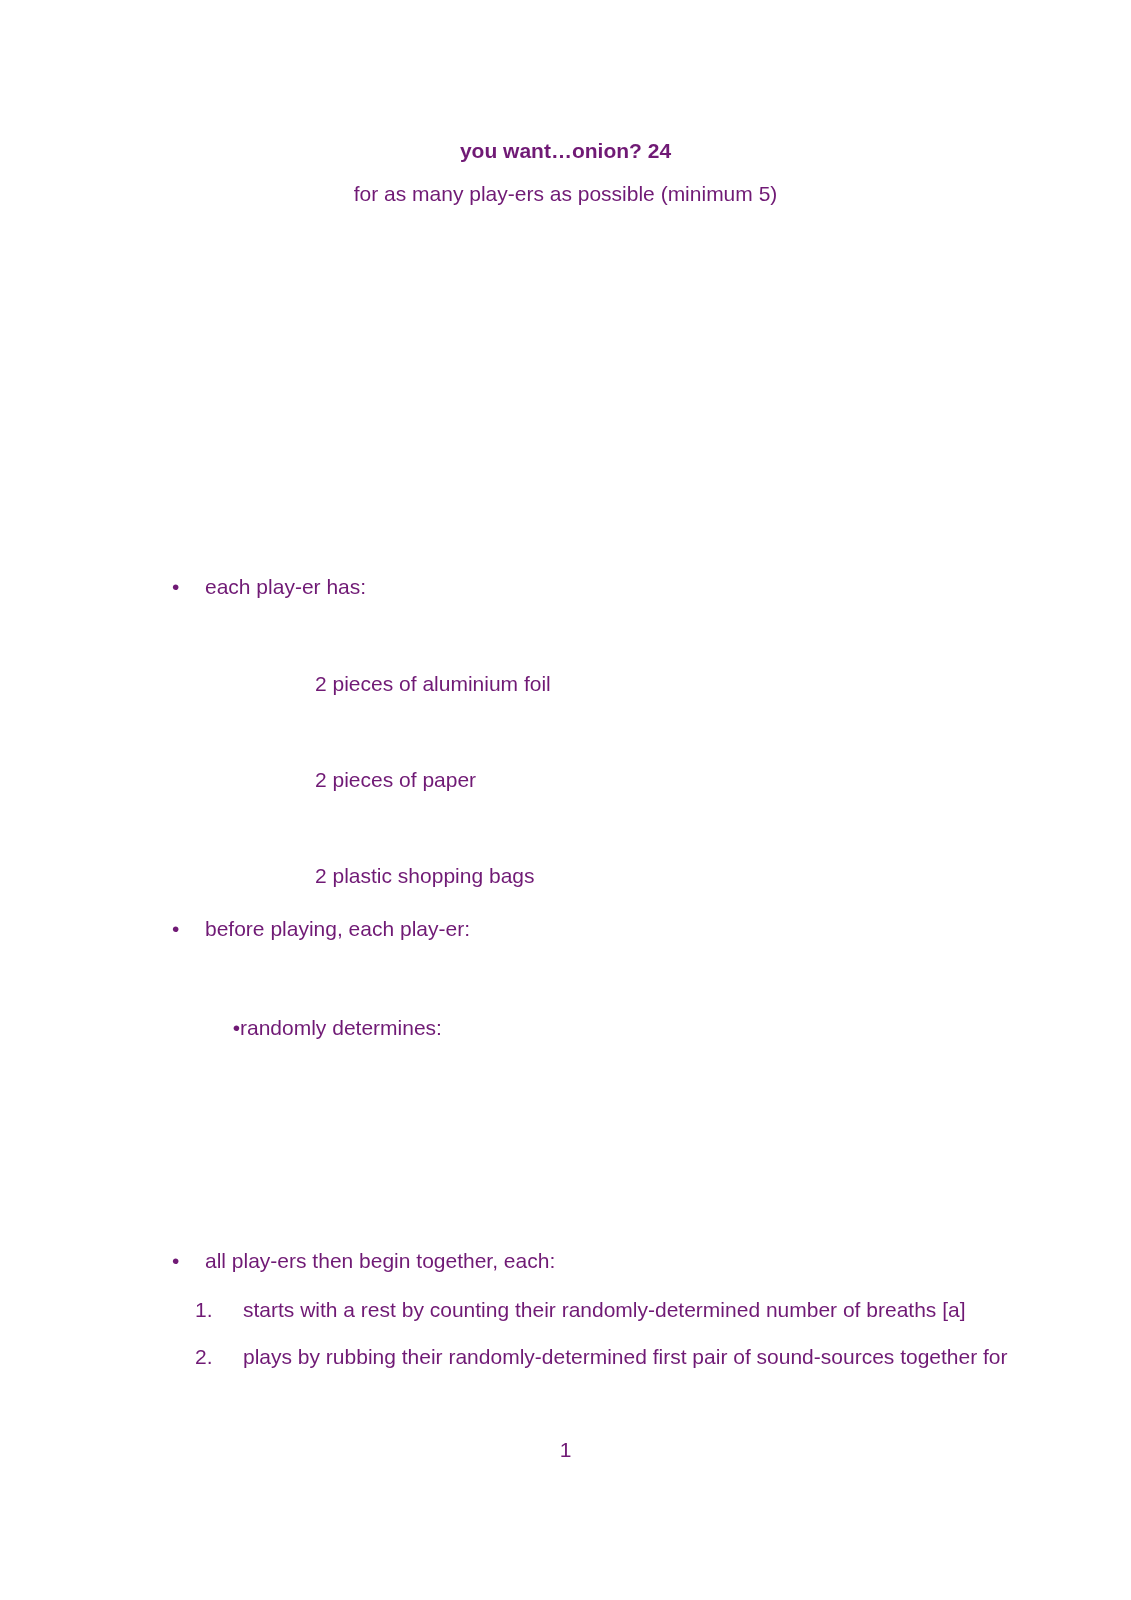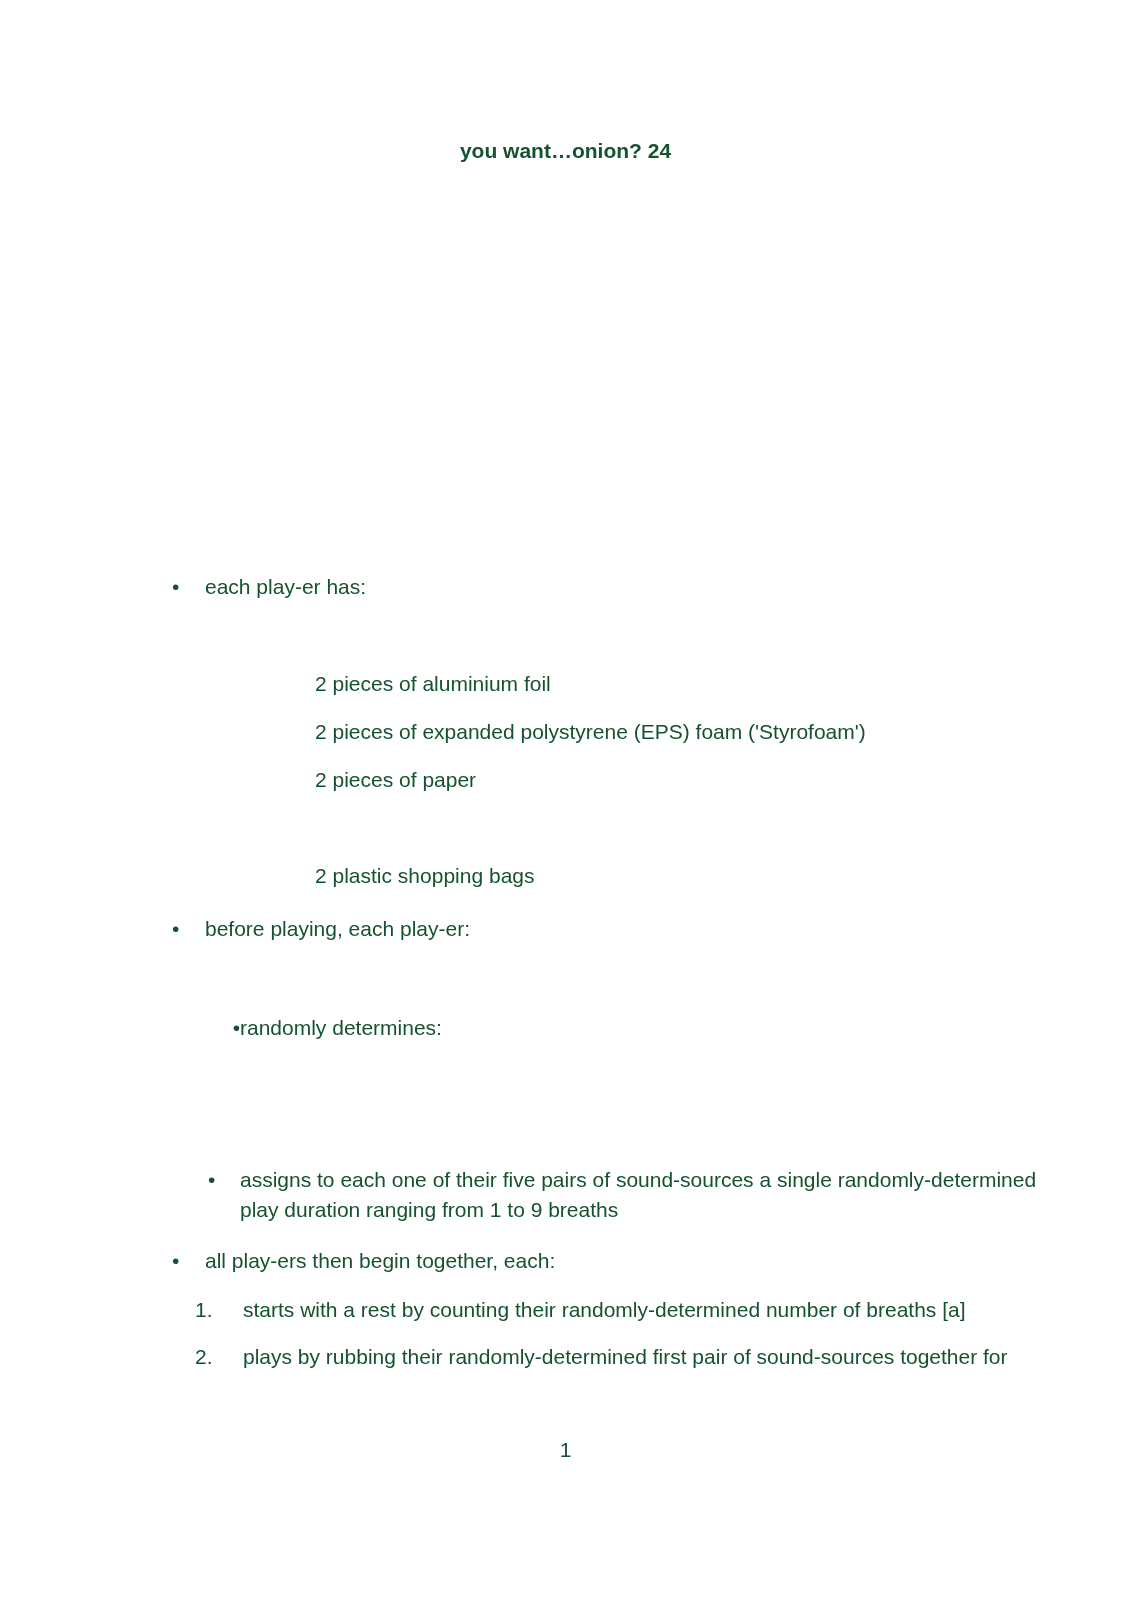--- a/index.html
+++ b/index.html
@@ -2,21 +2,21 @@
 <html><head>
 <meta charset="utf-8">
 <style>
   html, body { margin: 0; padding: 0; background: #e8e8e8; }
   .page {
     position: relative;
     width: 1131px;
     height: 1600px;
     margin: 0 auto;
     background: #ffffff;
-    color: #14532d;
+    color: #701a75;
     font-family: "Liberation Sans", sans-serif;
     font-size: 21px;
     overflow: hidden;
   }
   .row {
     position: absolute;
     line-height: 30px;
     white-space: nowrap;
   }
   .centered {
@@ -31,43 +31,39 @@
   .b3 .bullet { width: 30px; }
   .num { display: inline-block; width: 48px; }
   .para { white-space: nowrap; }
 </style>
 </head>
 <body>
 
 <div class="page">
 
   <div class="row centered title-row" style="top:136px;">you want…onion? 24</div>
+  <div class="row centered" style="top:179px;">for as many play-ers as possible (minimum 5)</div>
 
   <div class="row b1" style="top:572px; left:172px;">
     <span class="bullet">•</span><span>each play-er has:</span>
   </div>
 
   <div class="row" style="top:669px; left:315px;">2 pieces of aluminium foil</div>
-  <div class="row" style="top:717px; left:315px;">2 pieces of expanded polystyrene (EPS) foam ('Styrofoam')</div>
   <div class="row" style="top:765px; left:315px;">2 pieces of paper</div>
   <div class="row" style="top:861px; left:315px;">2 plastic shopping bags</div>
 
   <div class="row b1" style="top:914px; left:172px;">
     <span class="bullet">•</span><span>before playing, each play-er:</span>
   </div>
 
   <div class="row b2" style="top:1013px; left:208px;text-align:right;">
     <span class="bullet">•</span><span>randomly determines:</span>
   </div>
 
 
-  <div class="row b2" style="top:1165px; left:208px;">
-    <span class="bullet">•</span><span>assigns to each one of their five pairs of sound-sources a single randomly-determined</span>
-    <div class="para" style="margin-left:32px;">play duration ranging from 1 to 9 breaths</div>
-  </div>
 
   <div class="row b1" style="top:1246px; left:172px;">
     <span class="bullet">•</span><span>all play-ers then begin together, each:</span>
   </div>
 
   <div class="row" style="top:1295px; left:195px;">
     <span class="num">1.</span><span>starts with a rest by counting their randomly-determined number of breaths [a]</span>
   </div>
   <div class="row" style="top:1342px; left:195px;">
     <span class="num">2.</span><span>plays by rubbing their randomly-determined first pair of sound-sources together for</span>

